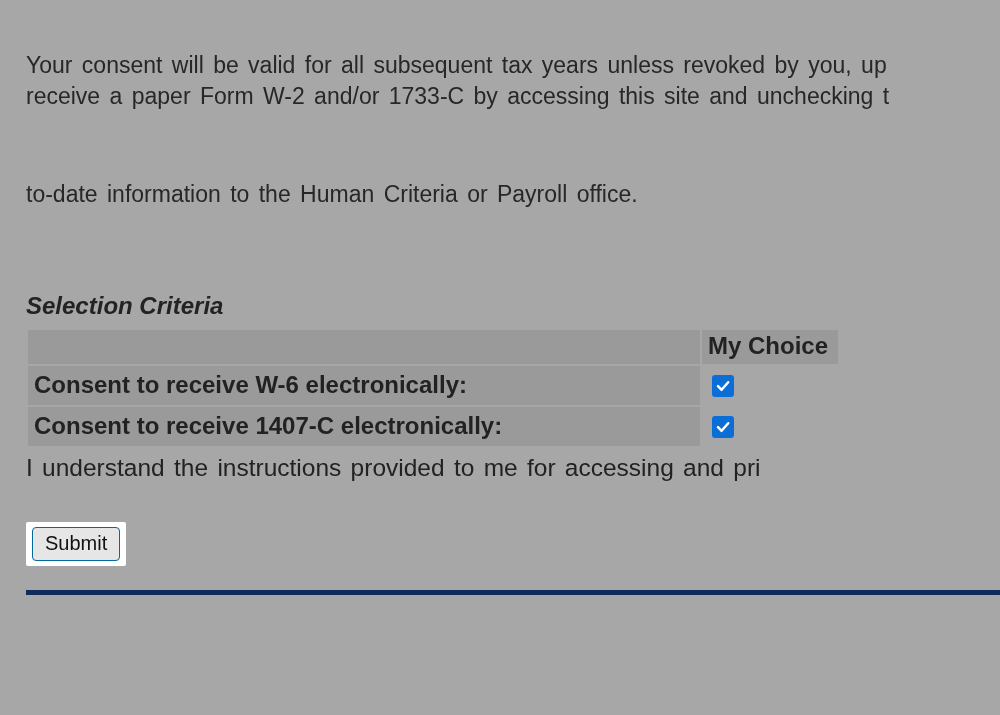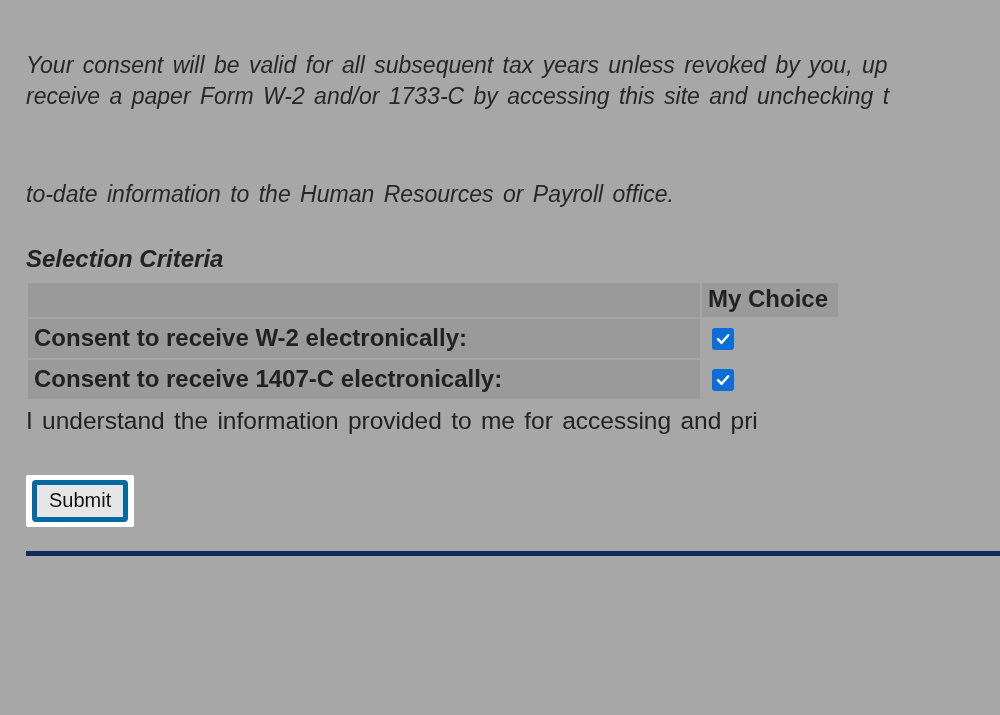--- a/index.html
+++ b/index.html
@@ -14,30 +14,29 @@
     }
     .content {
       padding: 0 26px;
     }
     .para {
       font-size: 23px;
       line-height: 1.35;
       color: #272727;
       margin-top: 0;
       word-spacing: 3px;
-      font-style: italic;
     }
     .para1 { margin-top: 50px; white-space: nowrap; }
     .para2 { margin-top: 36px; white-space: nowrap; }
     .section-heading {
       font-size: 24px;
       font-weight: bold;
       font-style: italic;
       color: #232323;
-      margin-top: 35px;
+      margin-top: 82px;
     }
     table {
       border-collapse: separate;
       border-spacing: 2px 2px;
       margin-top: 8px;
     }
     .hdr-cell {
       background: #9a9a9a;
       height: 30px;
       width: 672px;
@@ -86,21 +85,21 @@
       display: inline-block;
       background: #ffffff;
       padding: 5px 6px;
       border-radius: 2px;
     }
     .submit-btn {
       font-family: inherit;
       font-size: 20px;
       color: #111;
       background: #e6e6e6;
-      border: 5px solid #0369a1;
+      border: 1px solid #0369a1;
       border-radius: 4px;
       padding: 4px 12px 5px 12px;
       cursor: pointer;
     }
     .rule {
       height: 5px;
       background: #102a5c;
       margin-top: 24px;
       width: 1020px;
     }
@@ -109,33 +108,33 @@
 <body>
 
 <div class="content">
   <div class="para para1">
     <span>Your consent will be valid for all subsequent tax years unless revoked by you, up</span><br>
     <span>receive a paper Form W-2 and/or 1733-C by accessing this site and unchecking t</span>
   </div>
 
   <div class="para para2">
     <br>
-    <span>to-date information to the Human Resources or Payroll office.</span>
+    <span>to-date information to the Human Criteria or Payroll office.</span>
   </div>
 
   <div class="section-heading">Selection Criteria</div>
 
   <table>
     <tbody>
         <tr>
       <td class="hdr-cell"></td>
       <td class="hdr-label">My Choice</td>
     </tr>
     <tr>
-      <td class="row-label">Consent to receive W-2 electronically:</td>
+      <td class="row-label">Consent to receive W-6 electronically:</td>
       <td class="chk-cell">
         <div class="checkbox">
           <svg width="16" height="16" viewBox="0 0 16 16">
                 <path d="M3 8.2 L6.6 11.8 L13.2 4.2" stroke="#ffffff" stroke-width="2.5" fill="none" stroke-linecap="round" stroke-linejoin="round"></path>
               </svg>
         </div>
       </td>
     </tr>
     <tr>
       <td class="row-label">Consent to receive 1407-C electronically:</td>
@@ -143,20 +142,20 @@
         <div class="checkbox">
           <svg width="16" height="16" viewBox="0 0 16 16">
                 <path d="M3 8.2 L6.6 11.8 L13.2 4.2" stroke="#ffffff" stroke-width="2.5" fill="none" stroke-linecap="round" stroke-linejoin="round"></path>
               </svg>
         </div>
       </td>
     </tr>
   </tbody>
     </table>
 
-  <div class="understand">I understand the information provided to me for accessing and pri</div>
+  <div class="understand">I understand the instructions provided to me for accessing and pri</div>
 
   <div class="submit-wrap">
     <button class="submit-btn">Submit</button>
   </div>
 
   <div class="rule"></div>
 </div>
 
 </body></html>

